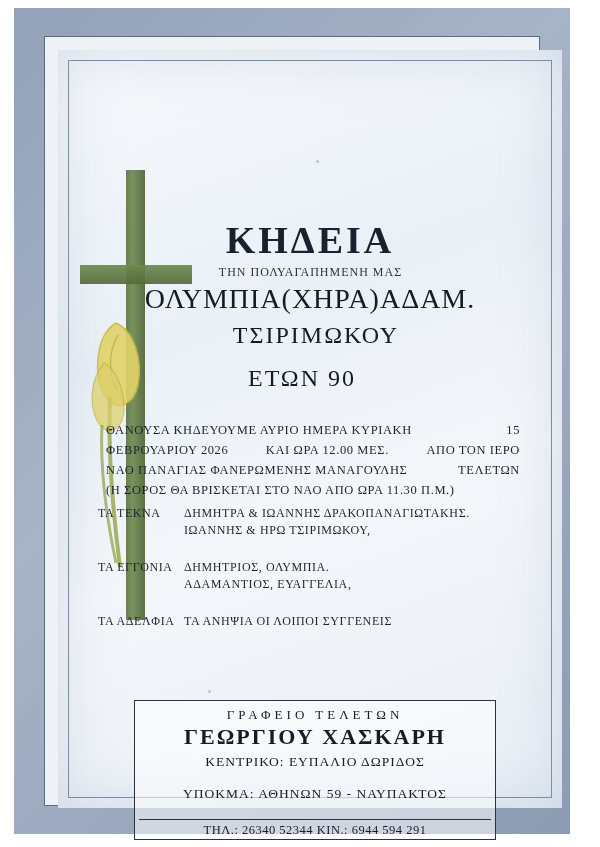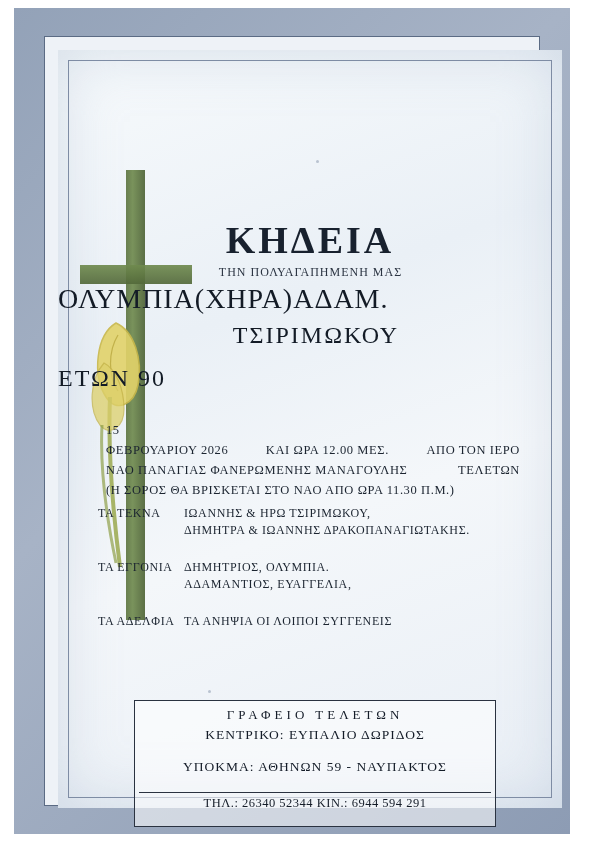--- a/index.html
+++ b/index.html
@@ -126,42 +126,42 @@
     text-align: center;
     font-size: 12px;
     letter-spacing: 1px;
     color: #2b3442;
   }
   .deceased-1 {
     position: absolute;
     left: 0;
     right: 0;
     top: 233px;
-    text-align: left;
+    text-align: center;
     font-size: 28px;
     letter-spacing: 1px;
     color: #131b26;
   }
   .deceased-2 {
     position: absolute;
     left: 0;
     right: 0;
     top: 272px;
     text-align: center;
     font-size: 24px;
     letter-spacing: 2px;
     color: #131b26;
     margin-left: 12px;
   }
   .age {
     position: absolute;
     left: 0;
     right: 16px;
     top: 315px;
-    text-align: left;
+    text-align: center;
     font-size: 24px;
     letter-spacing: 2px;
     color: #131b26;
   }
 
   .body-block {
     position: absolute;
     left: 48px;
     width: 414px;
     top: 370px;
@@ -203,21 +203,21 @@
   }
 
   
   .agency {
     position: absolute;
     left: 76px;
     top: 650px;
     width: 352px;
     border: 1px solid #2a3240;
     background: rgba(255,255,255,0.55);
-    padding: 6px 4px 15px 4px;
+    padding: 6px 4px 1px 4px;
     text-align: center;
     color: #141c28;
   }
   .agency .ag-l1 {
     font-size: 13px;
     letter-spacing: 4px;
   }
   .agency .ag-l2 {
     font-size: 22px;
     letter-spacing: 2px;
@@ -280,41 +280,42 @@
       <div class="content">
 
         <div class="title">ΚΗΔΕΙΑ</div>
         <div class="subtitle-small">ΤΗΝ ΠΟΛΥΑΓΑΠΗΜΕΝΗ ΜΑΣ</div>
         <div class="deceased-1">ΟΛΥΜΠΙΑ(ΧΗΡΑ)ΑΔΑΜ.</div>
         <div class="deceased-2">ΤΣΙΡΙΜΩΚΟΥ</div>
         <div class="age">ΕΤΩΝ 90</div>
 
         <div class="body-block">
           <span class="ln just">
+            <span>ΘΑΝΟΥΣΑ  ΚΗΔΕΥΟΥΜΕ   ΑΥΡΙΟ   ΗΜΕΡΑ   ΚΥΡΙΑΚΗ</span>
             <span>15</span>
           </span>
           <span class="ln just">
             <span>ΦΕΒΡΟΥΑΡΙΟΥ   2026</span>
             <span>ΚΑΙ ΩΡΑ  12.00 ΜΕΣ.</span>
             <span>ΑΠΟ ΤΟΝ ΙΕΡΟ</span>
           </span>
           <span class="ln just">
             <span>ΝΑΟ ΠΑΝΑΓΙΑΣ ΦΑΝΕΡΩΜΕΝΗΣ ΜΑΝΑΓΟΥΛΗΣ</span>
             <span>ΤΕΛΕΤΩΝ</span>
           </span>
           <span class="ln">(Η ΣΟΡΟΣ ΘΑ ΒΡΙΣΚΕΤΑΙ ΣΤΟ ΝΑΟ ΑΠΟ ΩΡΑ 11.30 Π.Μ.)</span>
         </div>
 
         <div class="family">
 
           <div class="fam-row">
             <div class="fam-label">ΤΑ ΤΕΚΝΑ</div>
             <div class="fam-names">
+              <div>ΔΗΜΗΤΡΑ &amp; ΙΩΑΝΝΗΣ ΔΡΑΚΟΠΑΝΑΓΙΩΤΑΚΗΣ.</div>
               <div>ΙΩΑΝΝΗΣ &amp; ΗΡΩ ΤΣΙΡΙΜΩΚΟΥ,</div>
-              <div>ΔΗΜΗΤΡΑ &amp; ΙΩΑΝΝΗΣ ΔΡΑΚΟΠΑΝΑΓΙΩΤΑΚΗΣ.</div>
             </div>
           </div>
 
           <div class="fam-row">
             <div class="fam-label">ΤΑ ΕΓΓΟΝΙΑ</div>
             <div class="fam-names">
               <div>ΔΗΜΗΤΡΙΟΣ, ΟΛΥΜΠΙΑ.</div>
               <div>ΑΔΑΜΑΝΤΙΟΣ, ΕΥΑΓΓΕΛΙΑ,</div>
             </div>
           </div>
@@ -323,20 +324,21 @@
             <div class="fam-label">ΤΑ ΑΔΕΛΦΙΑ</div>
             <div class="fam-names">
               <div>ΤΑ ΑΝΗΨΙΑ  ΟΙ ΛΟΙΠΟΙ ΣΥΓΓΕΝΕΙΣ</div>
             </div>
           </div>
 
         </div>
 
         <div class="agency">
           <div class="ag-l1">ΓΡΑΦΕΙΟ   ΤΕΛΕΤΩΝ</div>
+          <div class="ag-l2">ΓΕΩΡΓΙΟΥ ΧΑΣΚΑΡΗ</div>
           <div class="ag-l3">ΚΕΝΤΡΙΚΟ: ΕΥΠΑΛΙΟ ΔΩΡΙΔΟΣ</div>
           <div class="ag-l4">ΥΠΟΚΜΑ: ΑΘΗΝΩΝ 59 - ΝΑΥΠΑΚΤΟΣ</div>
           <div class="ag-l5">ΤΗΛ.: 26340 52344  ΚΙΝ.: 6944 594 291</div>
         </div>
 
       </div>
     </div>
   </div>
 </div>
 

